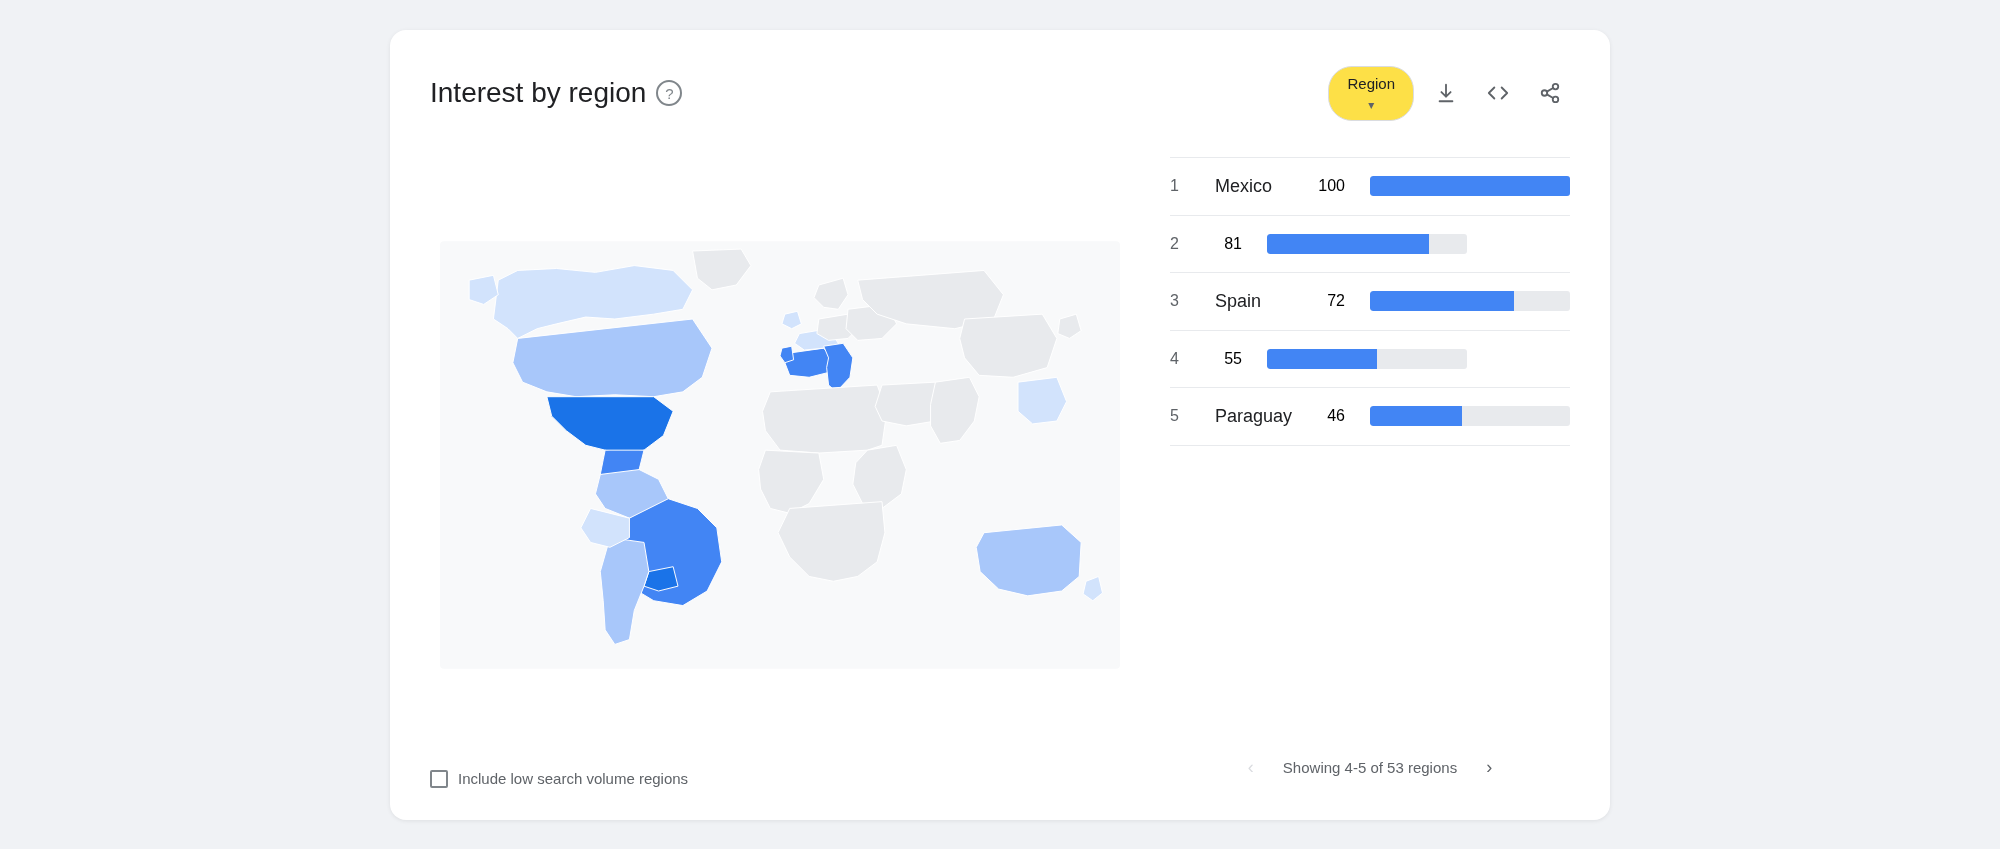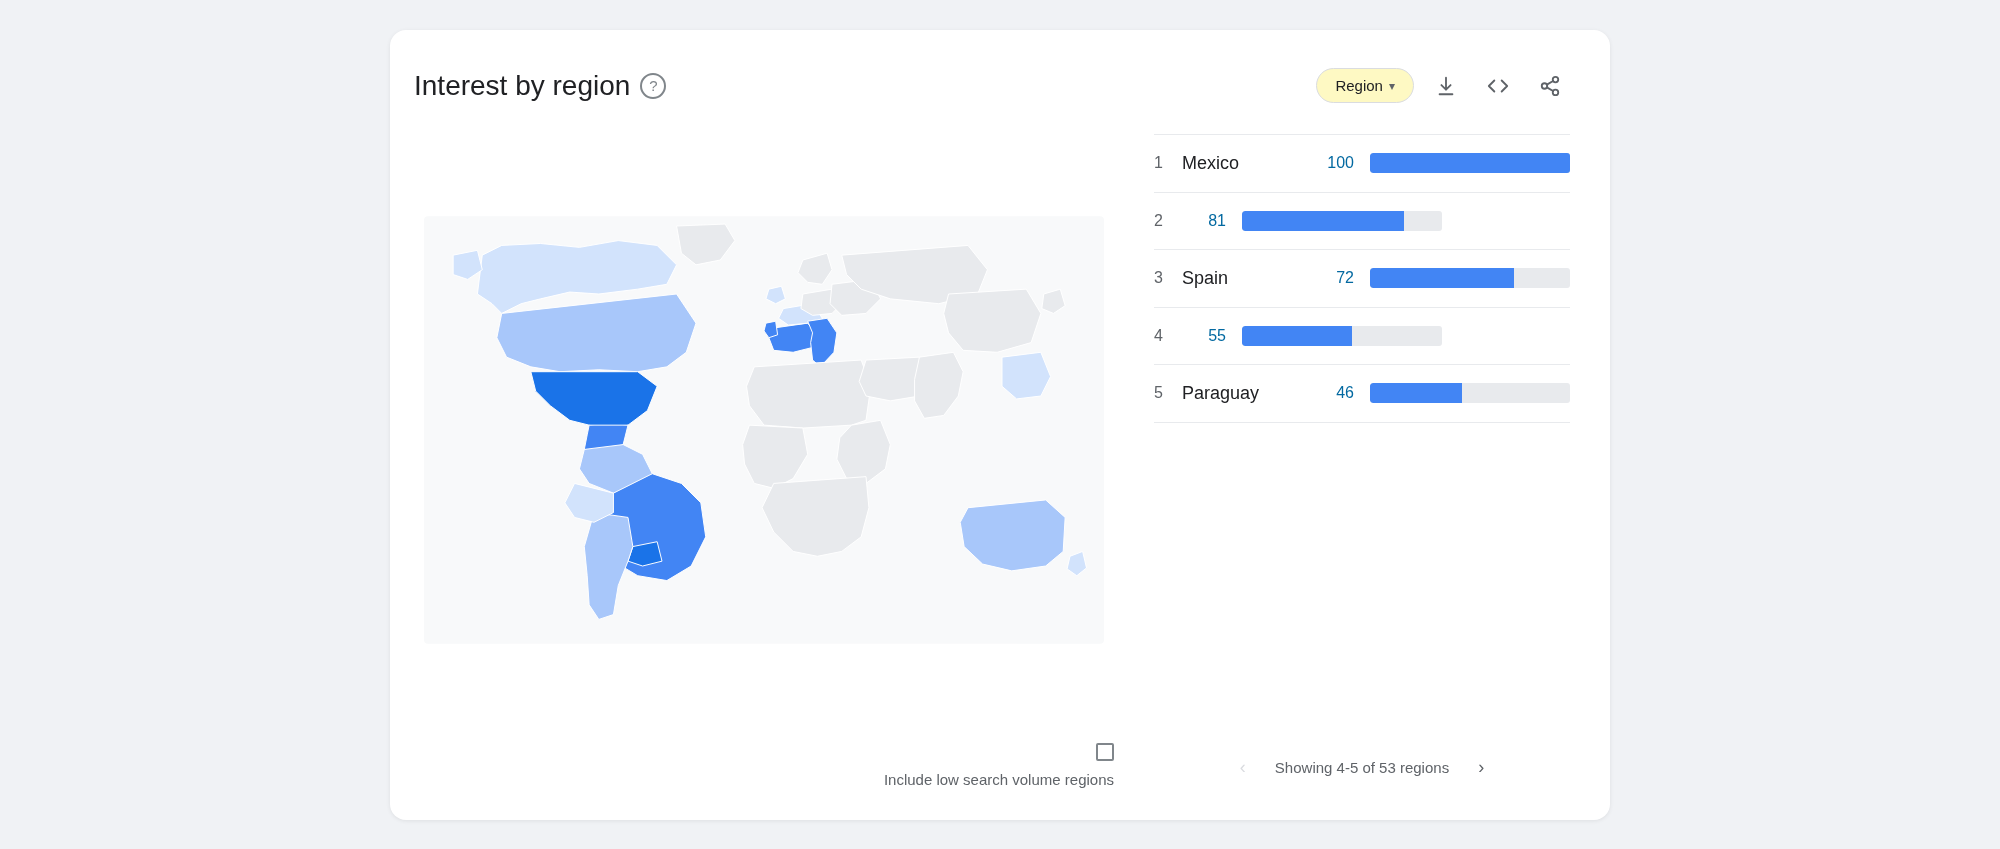--- a/index.html
+++ b/index.html
@@ -10,25 +10,26 @@
       align-items: center;
       justify-content: center;
       min-height: 100vh;
       padding: 20px;
     }
     .card {
       background: #fff;
       border-radius: 16px;
       width: 1220px;
       min-height: 790px;
-      padding: 36px 40px 32px 24px;
+      padding: 36px 40px 32px 40px;
       box-shadow: 0 1px 4px rgba(0,0,0,0.08);
       position: relative;
       display: flex;
       flex-direction: column;
+      gap: 8px;
     }
     .header {
       display: flex;
       align-items: center;
       justify-content: space-between;
       margin-bottom: 28px;
     }
     .title-area {
       display: flex;
       align-items: center;
@@ -57,25 +58,26 @@
       display: flex;
       align-items: center;
       gap: 12px;
     }
     .region-btn {
       border: 1.5px solid #dadce0;
       border-radius: 24px;
       padding: 8px 18px;
       font-size: 15px;
       color: #202124;
-      background: #fef9c3;
+      background: #fde047;
       cursor: pointer;
       display: flex;
       align-items: center;
       gap: 6px;
+      flex-direction: column;
     }
     .region-btn .chevron {
       font-size: 12px;
       color: #5f6368;
     }
     .icon-btn {
       width: 40px;
       height: 40px;
       display: flex;
       align-items: center;
@@ -100,24 +102,23 @@
     }
     .map-svg-container {
       flex: 1;
       display: flex;
       align-items: center;
       justify-content: center;
       padding: 10px 0;
     }
     .map-footer {
       display: flex;
-      align-items: flex-end;
+      align-items: flex-start;
       gap: 10px;
       padding: 16px 0 0 0;
-      flex-direction: column;
     }
     .checkbox-box {
       width: 18px;
       height: 18px;
       border: 2px solid #80868b;
       border-radius: 2px;
       flex-shrink: 0;
       cursor: pointer;
       background: #fff;
     }
@@ -148,27 +149,28 @@
     .region-rank {
       font-size: 16px;
       color: #5f6368;
       width: 28px;
       flex-shrink: 0;
     }
     .region-name {
       font-size: 18px;
       color: #202124;
       flex: 1;
+      margin-left: 17px;
     }
     .region-value {
       font-size: 16px;
-      color: #0369a1;
+      color: #000000;
       width: 44px;
       text-align: right;
-      margin-right: 16px;
+      margin-right: 25px;
       flex-shrink: 0;
     }
     .bar-container {
       width: 200px;
       height: 20px;
       background: #e8eaed;
       border-radius: 3px;
       overflow: hidden;
       flex-shrink: 0;
     }

